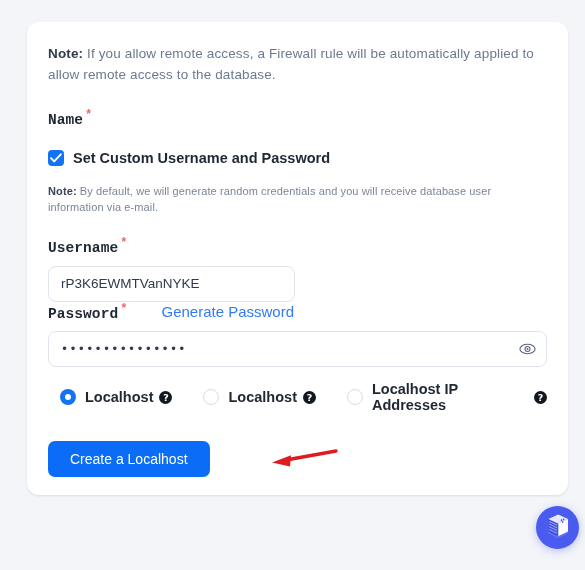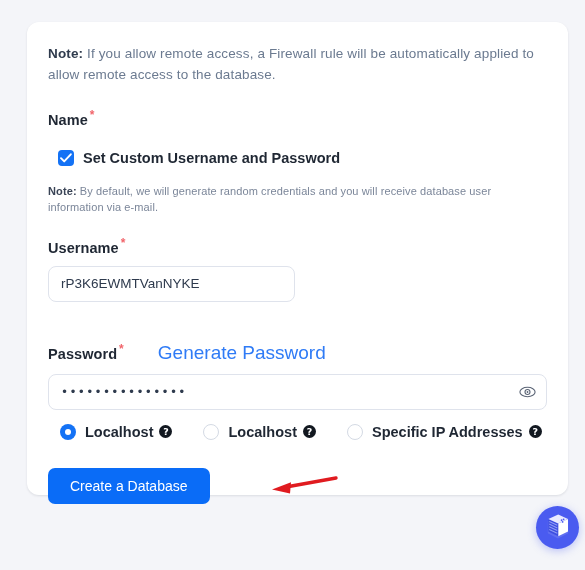--- a/index.html
+++ b/index.html
@@ -50,20 +50,21 @@
     line-height: 1.5;
     color: #7b8699;
   }
   .note.small b { color: #3a4456; }
 
   .field-label {
     font-size: 14.5px;
     font-weight: 700;
     color: #1f2733;
     letter-spacing: 0.005em;
+    font-family: Liberation Mono, monospace;
   }
   .req {
     color: #f1656b;
     font-size: 12px;
     font-weight: 700;
     vertical-align: super;
     margin-left: 2px;
   }
 
   .text-input {
@@ -79,21 +80,20 @@
     outline: none;
   }
   .text-input::placeholder { color: #a7b0bf; }
 
   .row-name-label { margin-top: 22px; }
   .row-name-input { margin-top: 10px; }
 
   .checkbox-row {
     display: flex;
     margin-top: 22px;
-    margin-left: 10px;
   }
   .cb {
     width: 16px;
     height: 16px;
     border-radius: 4px;
     background: #1472f5;
     position: relative;
     flex: 0 0 auto;
     cursor: pointer;
   }
@@ -107,29 +107,29 @@
 
   .note-credentials { margin-top: 17px; }
 
   .two-col {
     display: flex;
     margin-top: 20px;
     flex-direction: column;
   }
   .col-left { width: 247px; flex: 0 0 auto; }
   .col-gap { width: 22px; flex: 0 0 auto; }
-  .col-right { flex: 1 1 auto; margin-top: 40px; }
+  .col-right { flex: 1 1 auto; }
 
   .pw-label-row {
     display: flex;
     align-items: baseline;
   }
   .gen-link {
     margin-left: 34px;
-    font-size: 19px;
+    font-size: 15px;
     color: #2f7bf6;
     text-decoration: none;
     cursor: pointer;
     font-weight: 400;
   }
 
   .input-wrap { position: relative; margin-top: 10px; border-radius: 8px; }
   .eye-btn {
     position: absolute;
     right: 11px;
@@ -314,27 +314,27 @@
         <span class="radio-text">Localhost</span>
         <span class="help">?</span>
       </div>
       <div class="radio-item">
         <span class="rb"></span>
         <span class="radio-text">Localhost</span>
         <span class="help">?</span>
       </div>
       <div class="radio-item">
         <span class="rb"></span>
-        <span class="radio-text">Specific IP Addresses</span>
+        <span class="radio-text">Localhost IP Addresses</span>
         <span class="help">?</span>
       </div>
     </div>
 
     <div class="submit-row">
-      <button class="btn-primary">Create a Database</button>
+      <button class="btn-primary">Create a Localhost</button>
 
       <svg class="arrow-svg" width="120" height="40" viewBox="0 0 120 40">
         <path d="M108 18 L58 27" stroke="#e01b20" stroke-width="3.4" stroke-linecap="round" fill="none"></path>
         <path d="M44 29.5 L63 22.2 L62 33.6 Z" fill="#e01b20"></path>
       </svg>
     </div>
 
   </div>
 
   <button class="fab">

